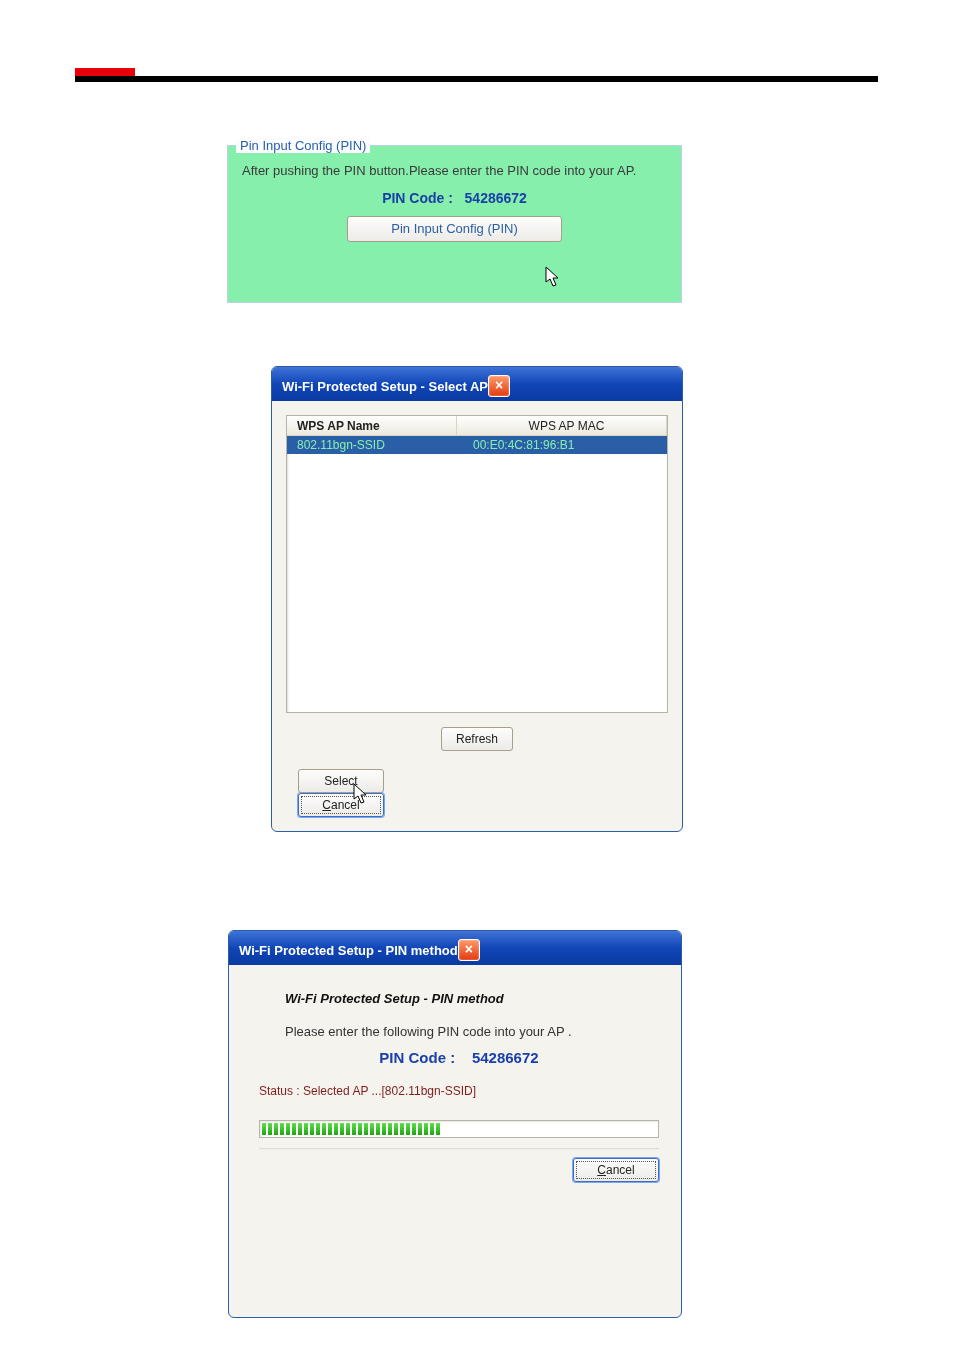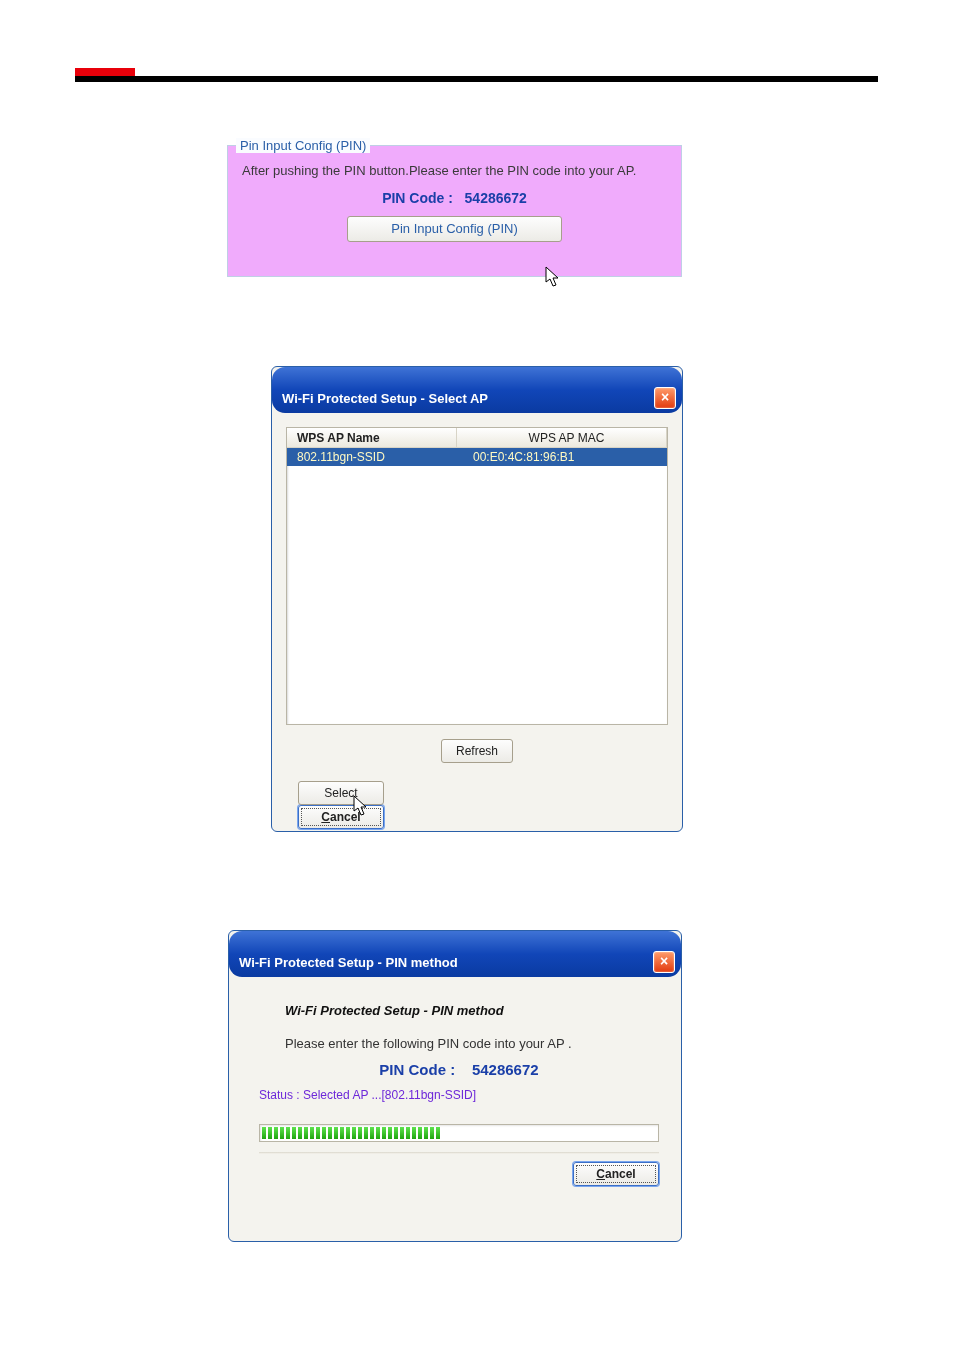--- a/index.html
+++ b/index.html
@@ -28,23 +28,23 @@
     height: 6px;
     background: #000;
   }
 
   
   .groupbox {
     position: absolute;
     top: 145px;
     left: 227px;
     width: 455px;
-    height: 132px;
+    height: 158px;
     border: 1px solid #bfcfe5;
-    background: #f0abfc;
+    background: #86efac;
     box-sizing: border-box;
     padding: 6px 14px 10px 14px;
   }
   .groupbox-legend {
     position: absolute;
     top: -8px;
     left: 8px;
     background: #fafcff;
     padding: 0 4px;
     color: #2a5fa8;
@@ -99,23 +99,21 @@
     height: 466px;
   }
   .titlebar {
     height: 30px;
     background: linear-gradient(#3f73d6, #1146b8 50%, #0a3aa1);
     color: #fff;
     font-size: 13px;
     font-weight: bold;
     display: flex;
     align-items: center;
-    padding: 16px 6px 0 10px;
-    justify-content: space-between;
-    border-radius: 13px;
+    padding: 4px 6px 0 10px;
   }
   .close-btn {
     width: 20px;
     height: 20px;
     background: linear-gradient(#ff9b6a,#e23a0e);
     border: 1px solid #fff;
     border-radius: 3px;
     color: #fff;
     font-weight: bold;
     font-size: 14px;
@@ -147,21 +145,21 @@
     line-height: 20px;
     padding-left: 10px;
     box-sizing: border-box;
   }
   .col-name { width: 170px; font-weight: bold; }
   .col-mac  { flex: 1; text-align: center; padding-left: 0; }
   .listrow {
     display: flex;
     height: 18px;
     background: #2a5fa8;
-    color: #fef9c3;
+    color: #86efac;
     font-size: 12px;
     line-height: 18px;
   }
   .listrow .cell-name { width: 170px; padding-left: 10px; box-sizing: border-box; }
   .listrow .cell-mac  { flex: 1; padding-left: 16px; box-sizing: border-box; }
 
   .std-btn {
     height: 24px;
     background: linear-gradient(#fdfdfd,#ecebe6);
     border: 1px solid #a69f8c;
@@ -176,30 +174,29 @@
     display: flex;
     justify-content: space-between;
     padding: 18px 26px 0 26px;
     flex-direction: column;
   }
   .std-btn.focus {
     outline: 1px dotted #555;
     outline-offset: -4px;
     border-color: #3b6fc7;
     box-shadow: 0 0 0 1px #7aa6ee;
-    font-weight: bold;
   }
   .accesskey { text-decoration: underline; }
 
   
   .dlg3 {
     top: 930px;
     left: 228px;
     width: 454px;
-    height: 312px;
+    height: 388px;
   }
   .dlg3 .body {
     padding: 16px 22px 10px 30px;
     position: relative;
     height: calc(100% - 30px);
     box-sizing: border-box;
   }
   .dlg3 .heading {
     font-style: italic;
     font-weight: bold;
@@ -213,23 +210,23 @@
     margin-left: 26px;
   }
   .dlg3 .pin-code-line2 {
     text-align: center;
     font-weight: bold;
     color: #1a3fa8;
     font-size: 15px;
     margin-top: 10px;
   }
   .dlg3 .status {
-    color: #6d28d9;
+    color: #7f1d1d;
     font-size: 12px;
-    margin-top: 10px;
+    margin-top: 18px;
   }
 
   .progress-outer {
     margin-top: 22px;
     height: 18px;
     border: 1px solid #b9b5a6;
     background: #fff;
     box-shadow: inset 1px 1px 2px rgba(0,0,0,0.1);
     position: relative;
     box-sizing: border-box;

